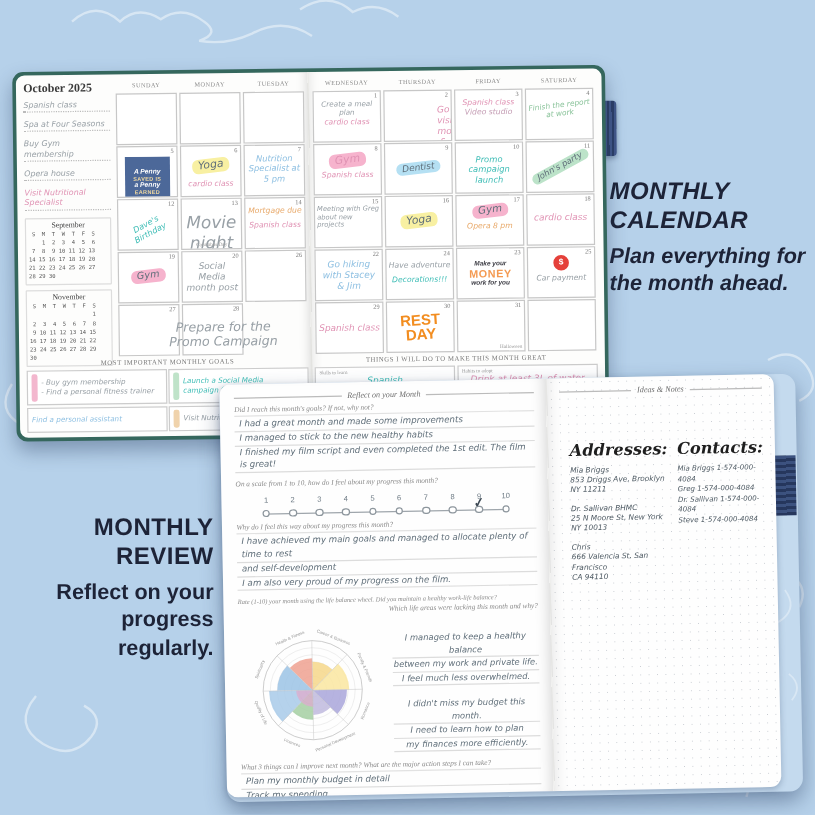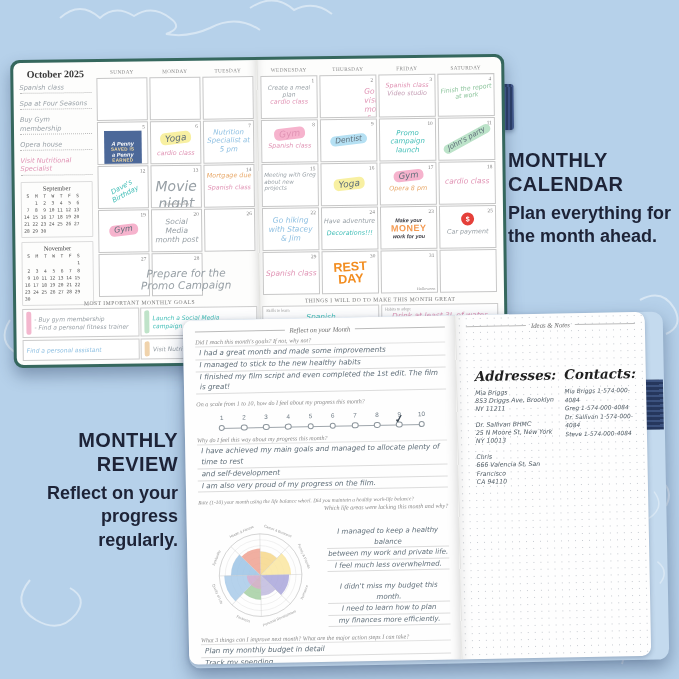--- a/index.html
+++ b/index.html
@@ -28,21 +28,21 @@
     box-shadow:0 8px 16px rgba(40,60,95,.4);}
   .cal-pages{position:absolute;left:3px;top:3px;right:3px;bottom:3px;background:#fdfdfc;
     border-radius:7px;display:flex;overflow:hidden;}
   .page-left{width:50%;display:flex;flex-direction:column;padding:4px 2px 4px 6px;box-sizing:border-box;
     border-right:1px solid #e3e3e0;box-shadow:inset -8px 0 10px -8px rgba(0,0,0,.18);}
   .page-right{width:50%;display:flex;flex-direction:column;padding:4px 6px 4px 2px;box-sizing:border-box;
     box-shadow:inset 8px 0 10px -8px rgba(0,0,0,.12);}
   .cal-top{display:flex;flex:1;min-height:0;}
   .sidebar{width:76px;padding-right:4px;box-sizing:border-box;}
   .month-title{font-family:"Liberation Serif",serif;font-weight:bold;font-size:10px;color:#3a3a3a;
-    text-align:center;margin:2px 0 4px 0;}
+    margin:2px 0 4px 0;}
   .side-note{font-size:6.6px;line-height:1.25;border-bottom:0.5px dotted #bbb;
     margin-bottom:6px;padding-bottom:1px;}
   .mini{margin-top:4px;border:0.5px solid #ddd;padding:2px;border-radius:1px;}
   .mini-title{font-family:"Liberation Serif",serif;font-size:6.5px;color:#444;text-align:center;margin-bottom:1px;}
   .mini-line{font-family:"DejaVu Sans Mono",monospace;font-size:4.6px;line-height:1.55;
     white-space:pre;color:#555;}
   .grid{flex:1;display:grid;grid-template-rows:11px repeat(5,1fr);gap:0;min-width:0;}
   .g3{grid-template-columns:repeat(3,1fr);}
   .g4{grid-template-columns:repeat(4,1fr);}
   .wd{font-family:"Liberation Serif",serif;font-size:5.2px;letter-spacing:.4px;color:#8a8a8a;
@@ -82,21 +82,21 @@
   .bar{width:5px;align-self:stretch;border-radius:2px;flex:none;}
   .bar-pink{background:#f3b7ce}.bar-green{background:#bfe3c9}.bar-tan{background:#f0d3ac}
   .goal-text{font-size:6px;line-height:1.25;text-align:left;}
   .thing-cell{border:0.5px solid #ccc;background:#fff;padding:1px 3px;overflow:hidden;position:relative;}
   .thing-label{font-family:"Liberation Serif",serif;font-size:4.2px;color:#999;}
   .thing-text{font-size:7.5px;text-align:center;}
   
   .caption{position:absolute;color:#1d2337;z-index:1;}
   .cap-title{font-size:20px;font-weight:bold;letter-spacing:.4px;line-height:1.2;}
   .cap-sub{font-size:18px;font-weight:600;line-height:1.3;margin-top:6px;}
-  .cap-cal{left:508px;top:148px;width:168px;}
+  .cap-cal{left:508px;top:148px;width:168px;font-style:italic;}
   .cap-rev{left:26px;top:428px;width:152px;text-align:right;}
   
   .review-book{position:absolute;left:186px;top:316px;width:480px;height:348px;
     transform:rotate(-1.1deg);z-index:3;}
   .rb-cover{position:absolute;inset:0;background:#c4daee;border-radius:11px;
     box-shadow:0 8px 18px rgba(40,60,95,.45);overflow:hidden;}
   .rb-band{position:absolute;right:1px;top:68px;width:21px;height:50px;
     background:repeating-linear-gradient(0deg,#26375d 0 2.5px,#3c527f 2.5px 5px);}
   .rb-pages{position:absolute;left:0;top:0;width:462px;height:344px;background:#fefefe;
     border-radius:9px;display:flex;overflow:hidden;

